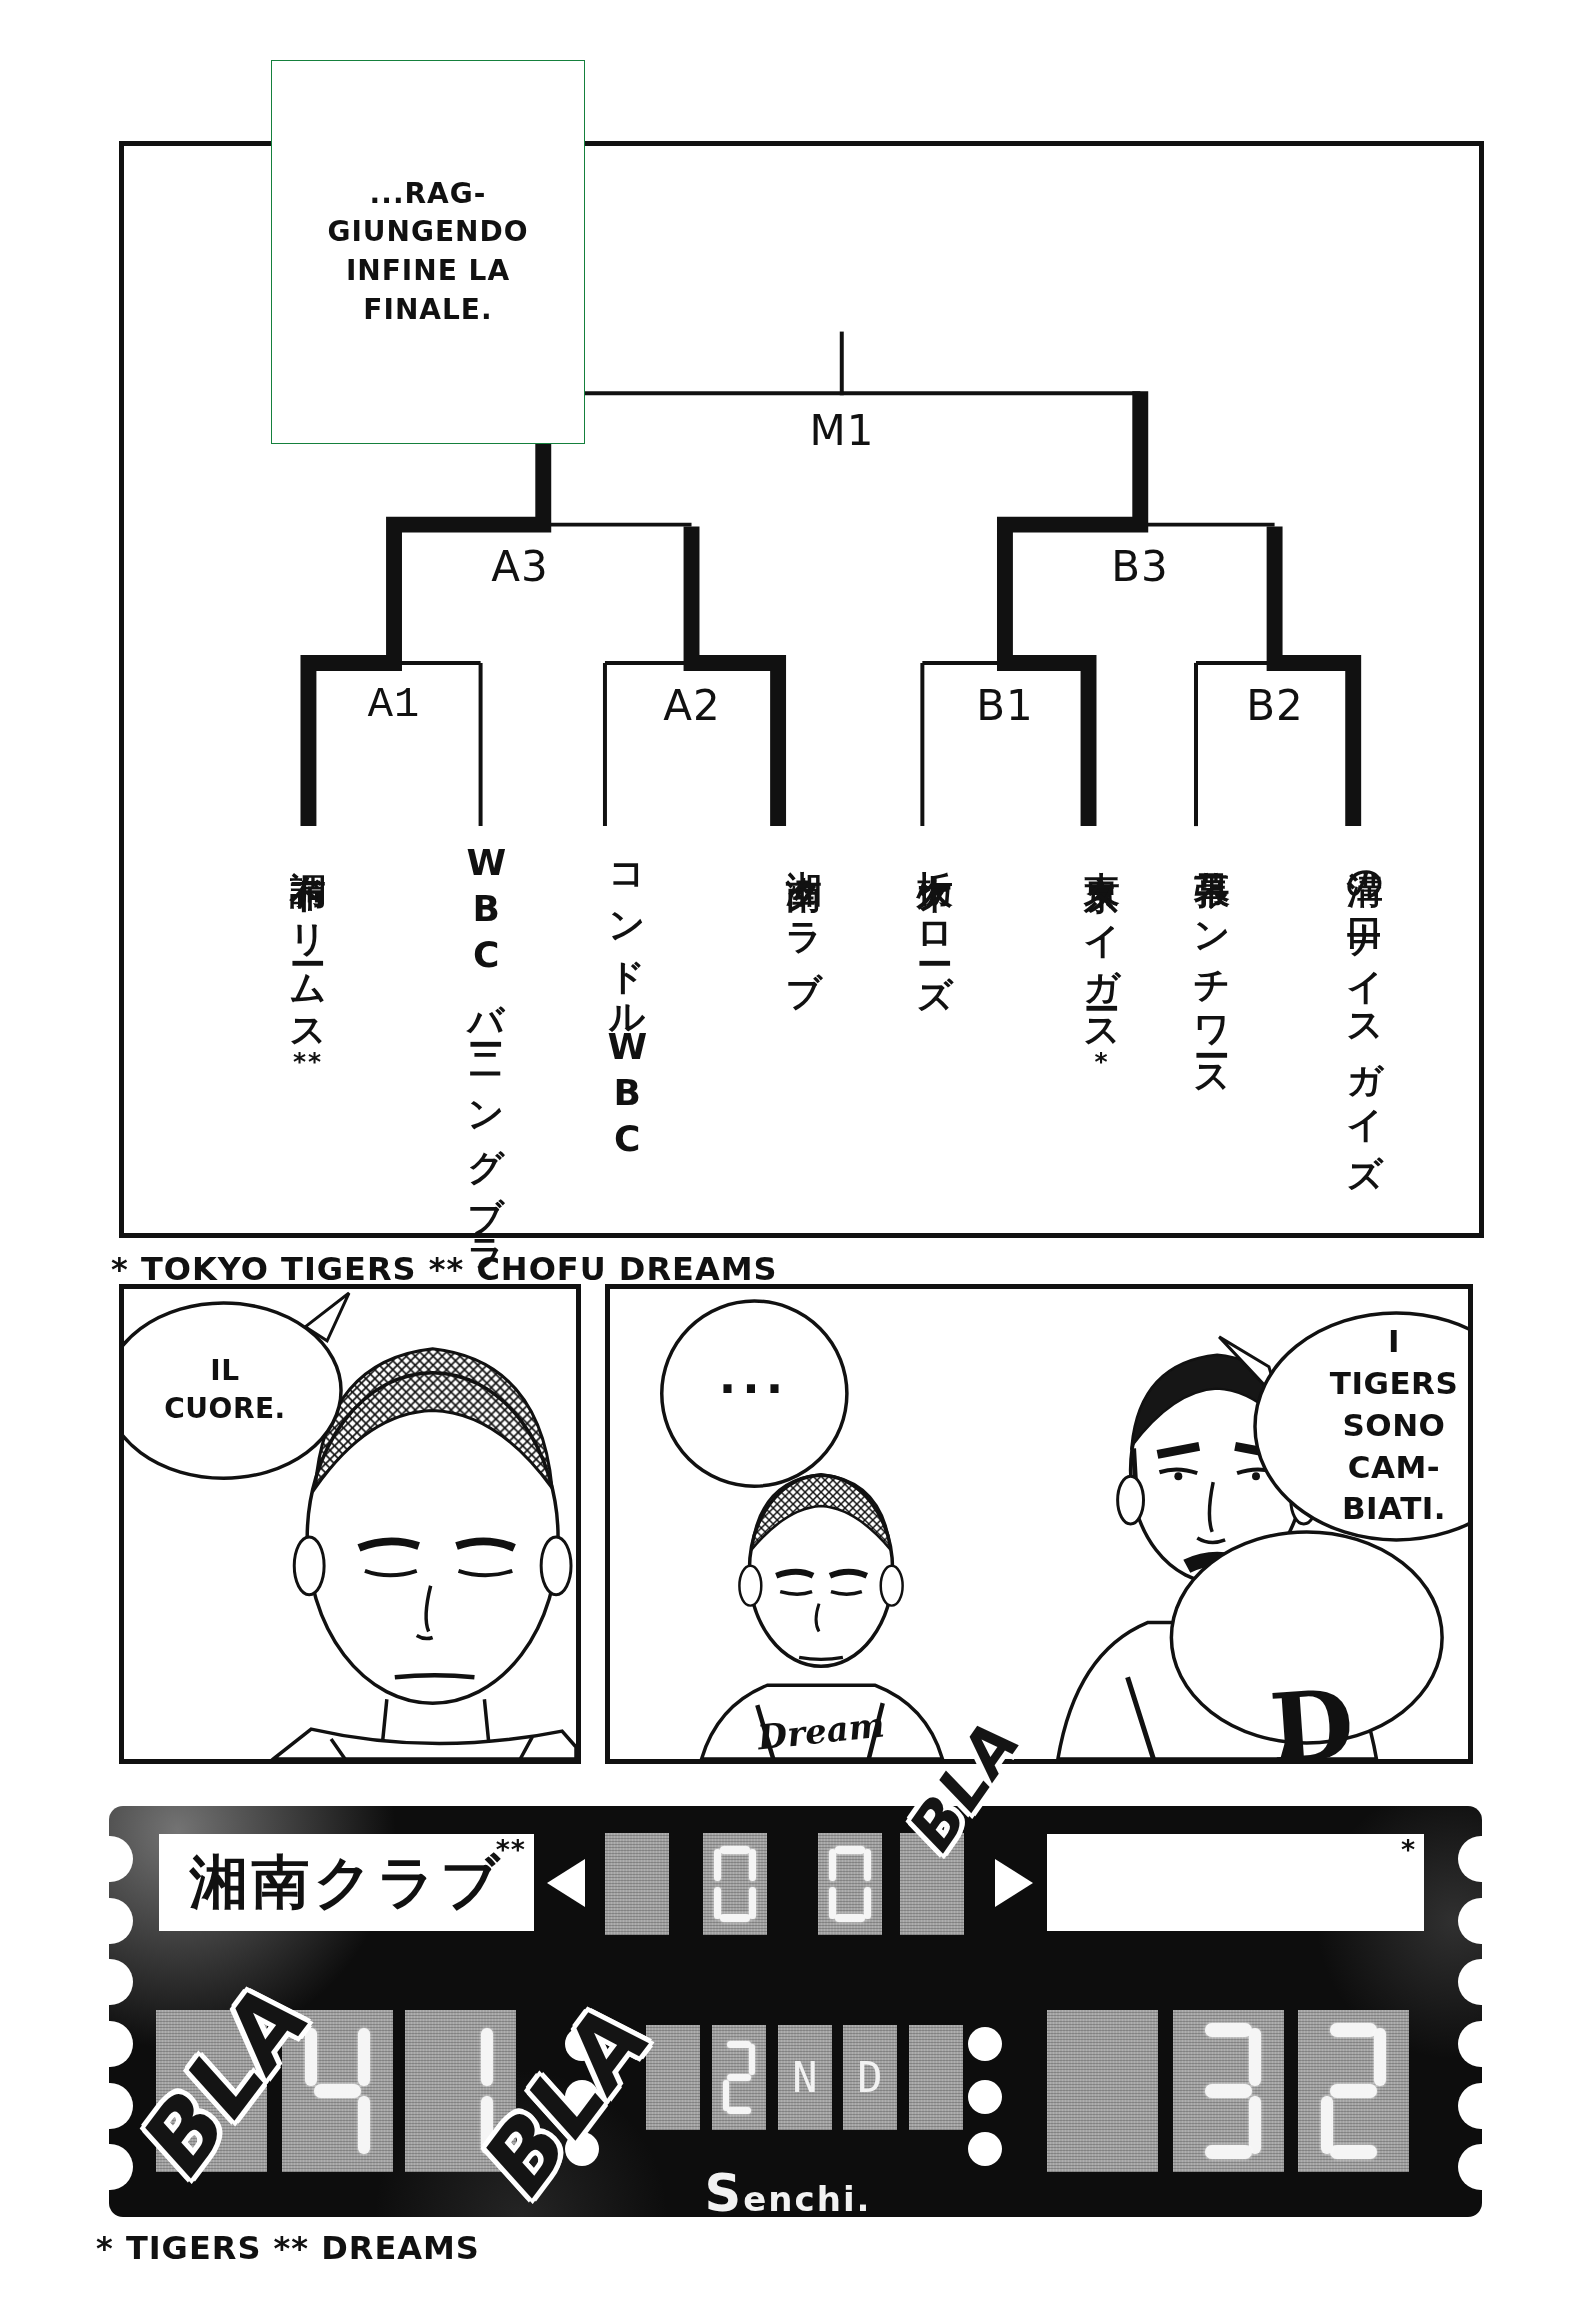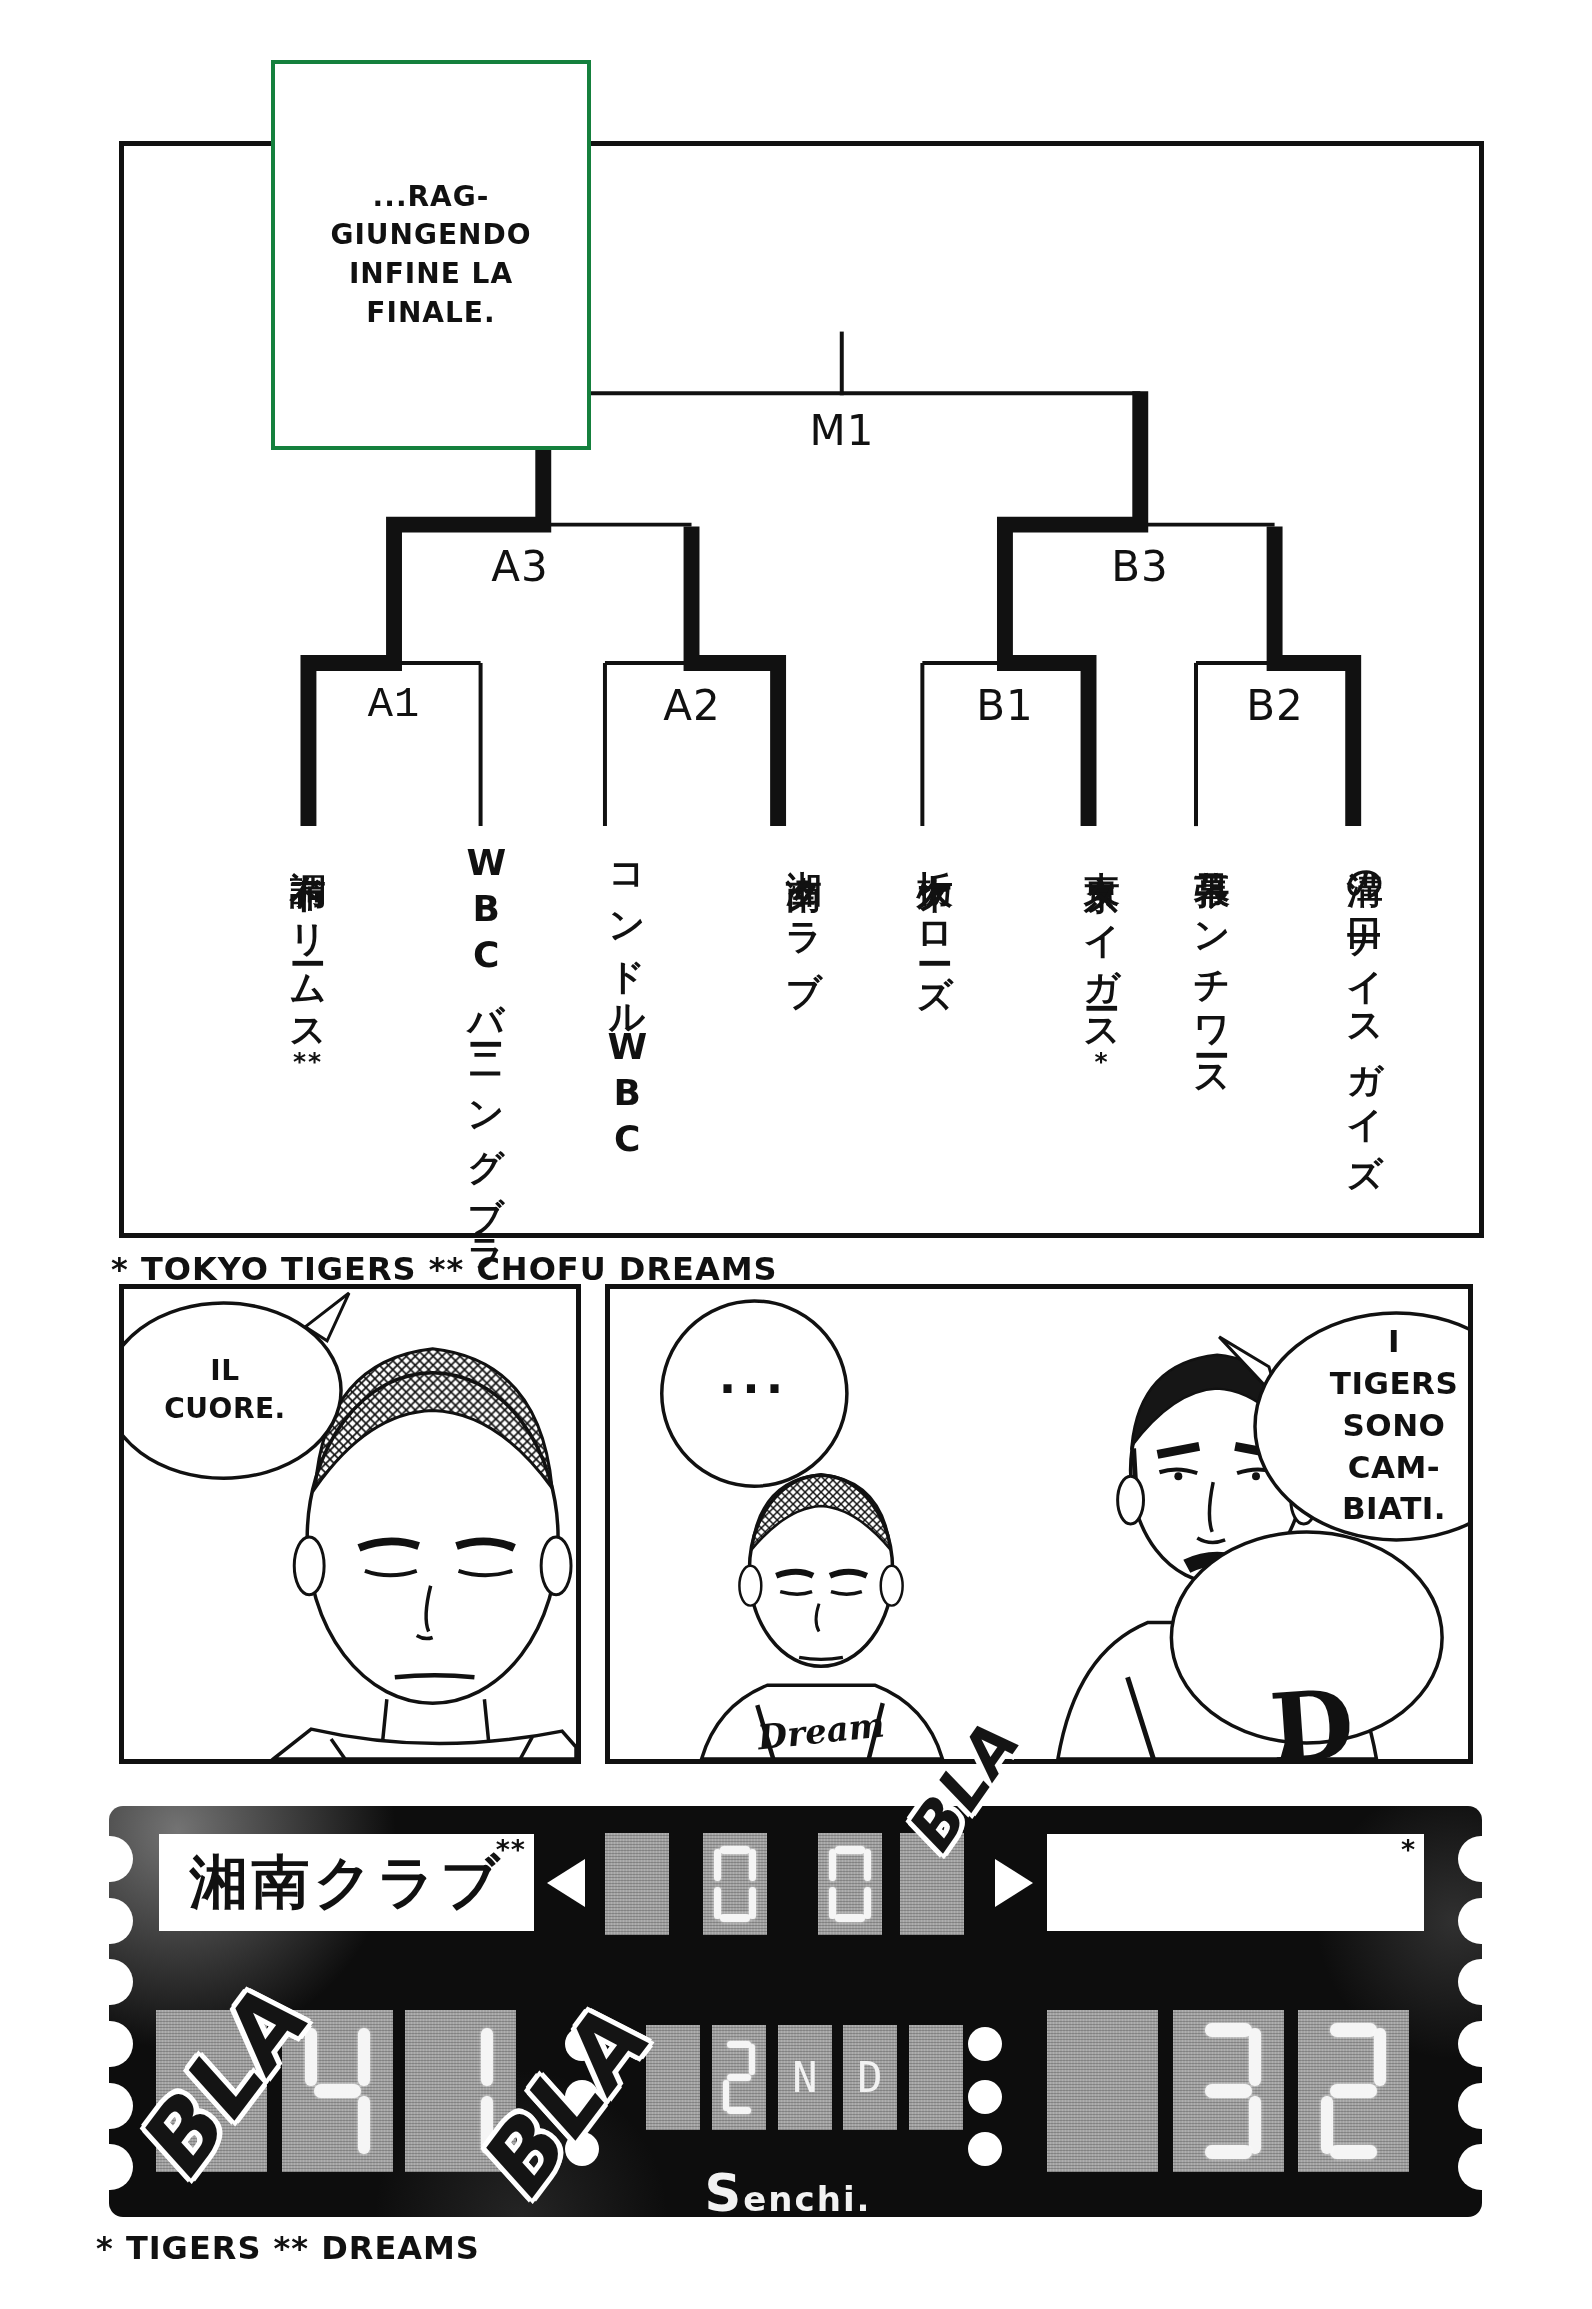--- a/index.html
+++ b/index.html
@@ -1,21 +1,21 @@
 <!DOCTYPE html>
 <html><head>
 <meta charset="utf-8">
 <style>
   html,body{margin:0;padding:0;background:#888;}
   .page{position:relative;width:1592px;height:2309px;background:#fff;overflow:hidden;
         font-family:"DejaVu Sans","Liberation Sans",sans-serif;color:#111;}
   .abs{position:absolute;}
   
   .bracket-box{left:119px;top:141px;width:1355px;height:1087px;border:5px solid #111;}
-  .narration{left:271px;top:60px;width:312px;height:382px;border:4px solid #15803d;background:#fff;
+  .narration{left:271px;top:60px;width:312px;height:382px;border:1px solid #15803d;background:#fff;
              display:flex;align-items:center;justify-content:center;z-index:5;}
   .narration-text{font-weight:700;font-size:28px;line-height:1.38;text-align:center;white-space:pre-line;letter-spacing:1px;}
   .champ{font-family:"DejaVu Serif","Liberation Serif",serif;font-weight:600;font-size:74px;letter-spacing:6px;transform:translateX(-50%);}
   .blabel{font-size:42px;font-weight:400;transform:translateX(-50%);letter-spacing:1px;}
   .team-col{display:flex;flex-direction:column;align-items:center;transform:translateX(-50%);}
   .team-name{writing-mode:vertical-rl;text-orientation:upright;font-size:36px;font-weight:600;letter-spacing:5px;line-height:1.1;}
   .team-marker{font-size:25px;font-weight:700;letter-spacing:2px;margin-top:6px;}
   .footnote{font-weight:700;font-size:32px;letter-spacing:1px;}
   
   .panel{border:5px solid #111;background:#fff;overflow:hidden;}

